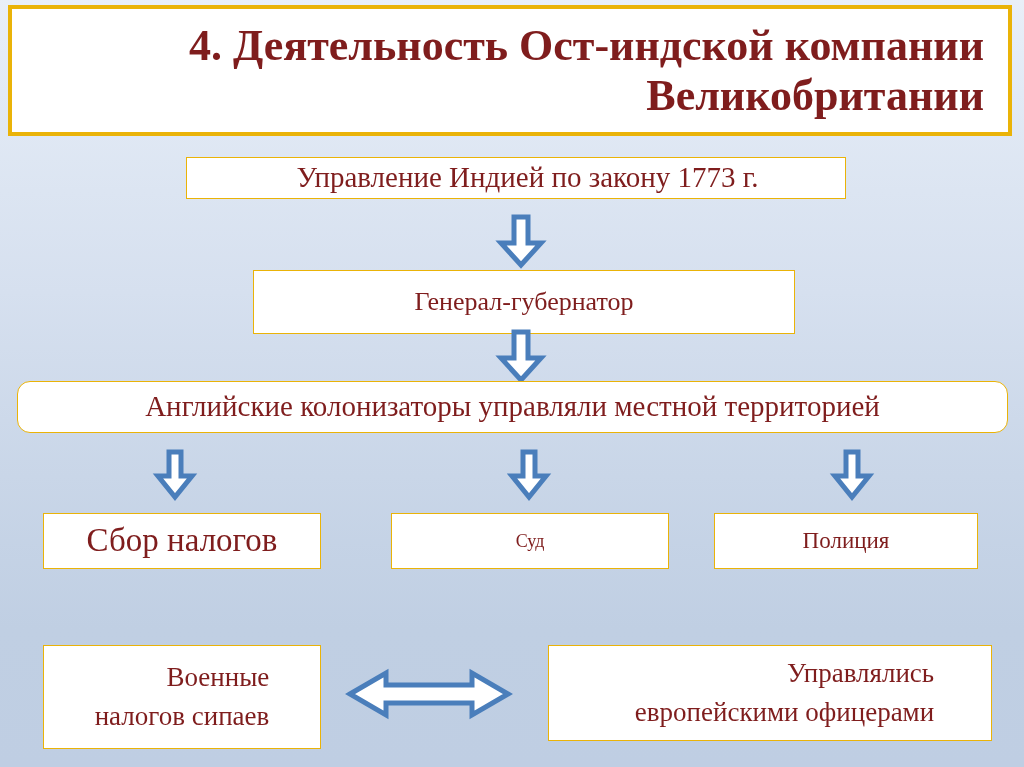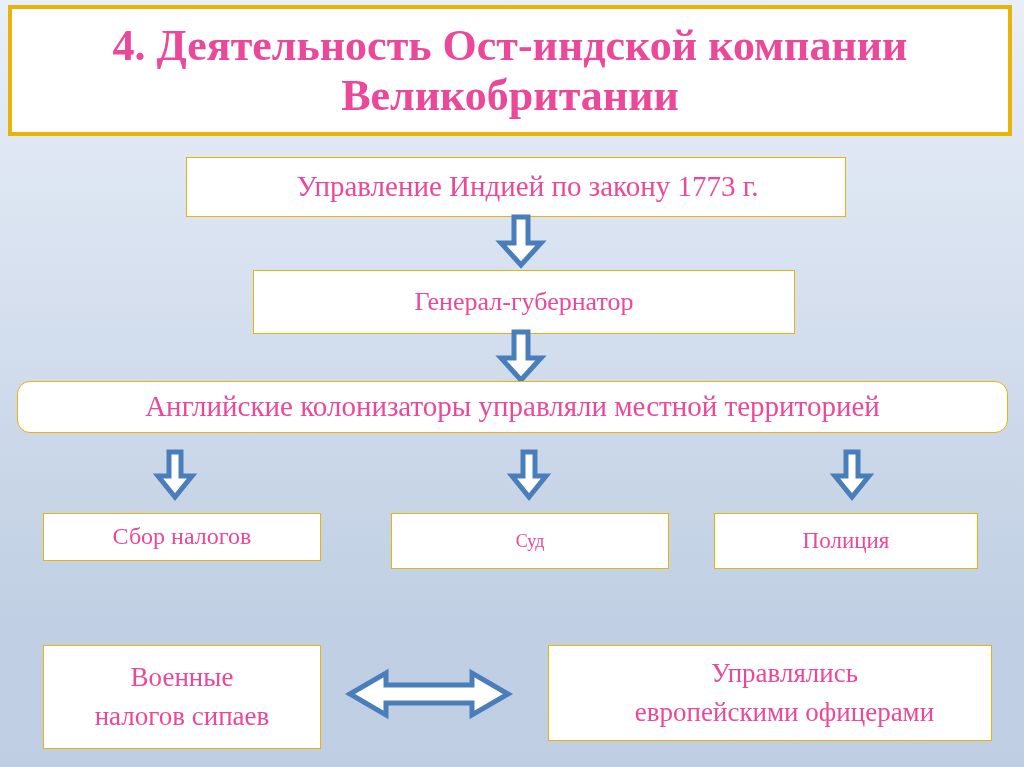--- a/index.html
+++ b/index.html
@@ -23,22 +23,22 @@
 
   
   .box {
     position: absolute;
     background: #ffffff;
     border: 1px solid #eab308;
     box-sizing: border-box;
     display: flex;
     align-items: center;
     justify-content: center;
-    text-align: center;
-    color: #ec4899;
+    text-align: right;
+    color: #7f1d1d;
     line-height: 1.14;
   }
 
   
   .title-box {
     left: 8px;
     top: 5px;
     width: 1004px;
     height: 131px;
     border-width: 4px;
@@ -46,21 +46,21 @@
     font-weight: bold;
     padding: 0 24px;
     line-height: 1.12;
   }
 
   
   .box-law {
     left: 186px;
     top: 157px;
     width: 660px;
-    height: 60px;
+    height: 42px;
     font-size: 29px;
     padding-left: 23px;
   }
 
   .box-governor {
     left: 253px;
     top: 270px;
     width: 542px;
     height: 64px;
     font-size: 26px;
@@ -72,22 +72,22 @@
     width: 991px;
     height: 52px;
     font-size: 29px;
     border-radius: 13px;
   }
 
   .box-taxes {
     left: 43px;
     top: 513px;
     width: 278px;
-    height: 48px;
-    font-size: 24px;
+    height: 56px;
+    font-size: 33px;
   }
 
   .box-court {
     left: 391px;
     top: 513px;
     width: 278px;
     height: 56px;
     font-size: 18px;
   }
 

